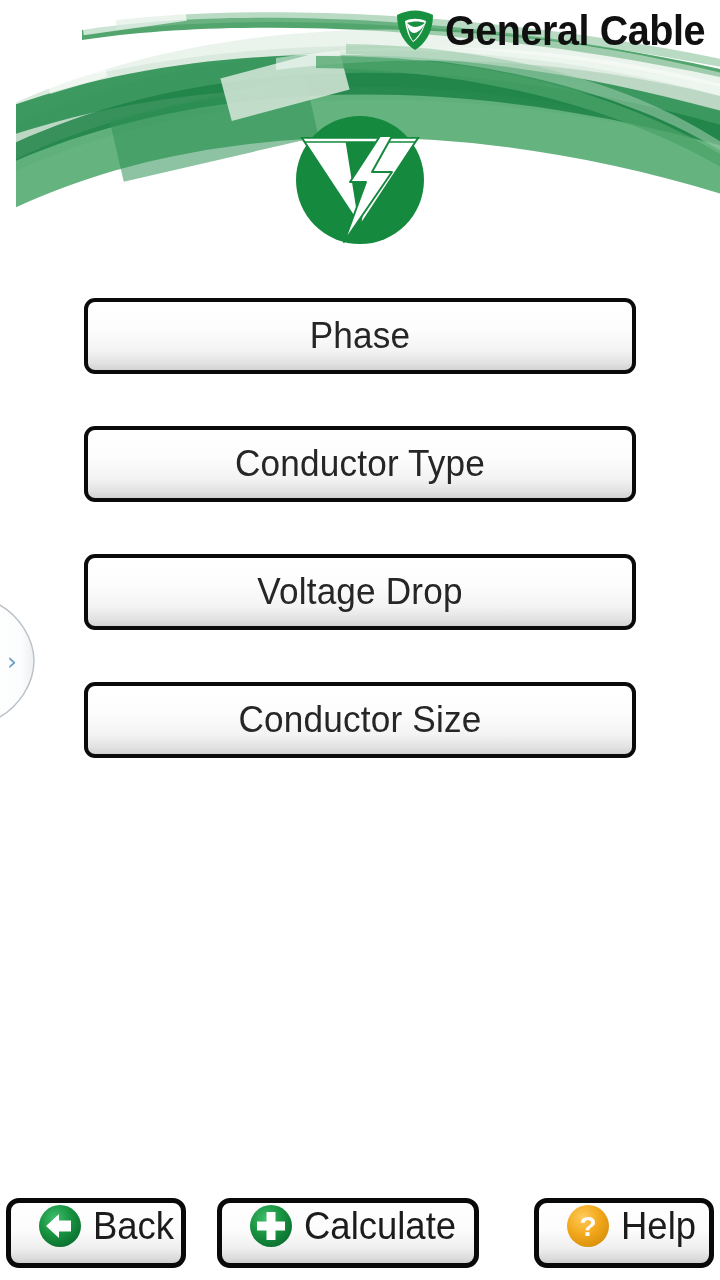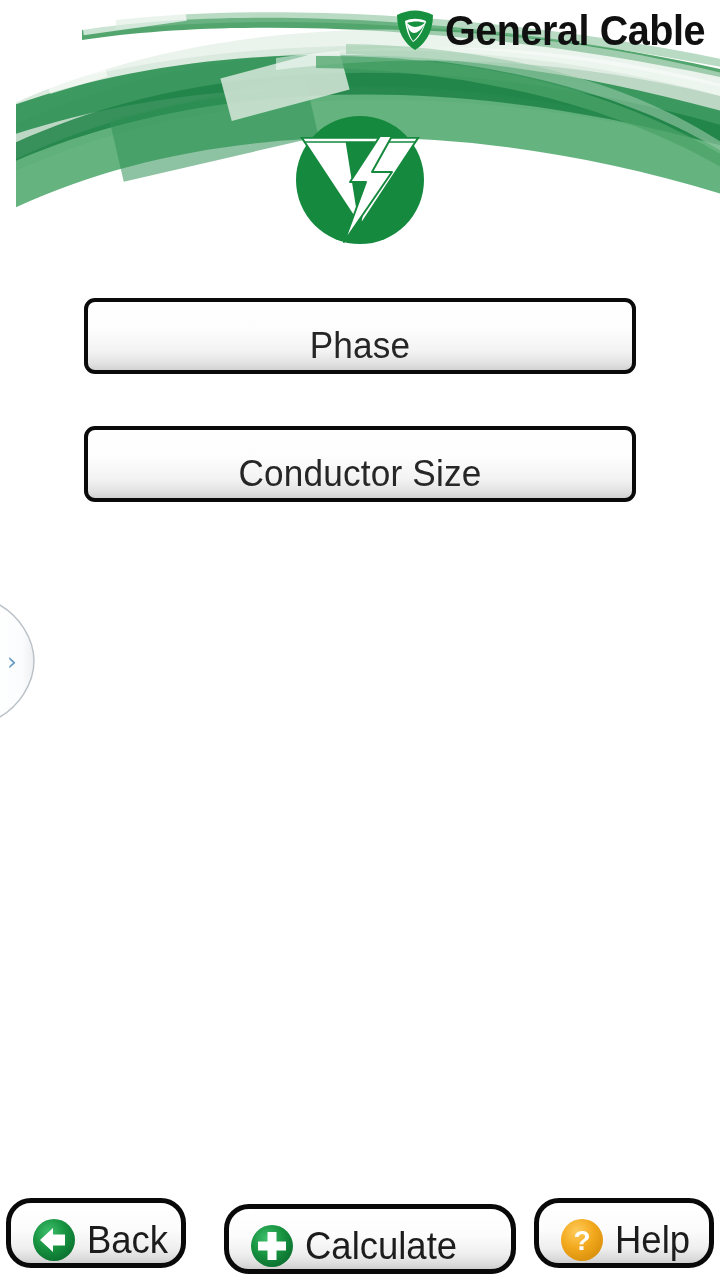--- a/index.html
+++ b/index.html
@@ -100,21 +100,21 @@
     border: 4px solid #0a0a0a;
     border-radius: 11px;
     background: linear-gradient(to bottom,
                 #ffffff 0%,
                 #fdfdfd 40%,
                 #f3f3f3 72%,
                 #e2e2e2 90%,
                 #d2d2d2 100%);
     box-shadow: inset 0 1px 0 rgba(255,255,255,0.9);
     cursor: pointer;
-    padding: 10px;
+    padding: 0;
     overflow: hidden;
   }
   .field-button-label {
     display: block;
     width: 100%;
     text-align: center;
     font-family: "Liberation Sans Narrow", "Liberation Sans", sans-serif;
     font-size: 37px;
     line-height: 68px;
     color: #262626;
@@ -130,35 +130,35 @@
     bottom: 0;
     width: 720px;
     height: 96px;
   }
   .action-button {
     position: absolute;
     box-sizing: border-box;
     height: 70px;
     top: 14px;
     border: 5px solid #090909;
-    border-radius: 25px;
+    border-radius: 13px;
     background: linear-gradient(to bottom,
                 #ffffff 0%,
                 #fcfcfc 45%,
                 #efefef 75%,
                 #dcdcdc 92%,
                 #cfcfcf 100%);
     display: flex;
-    align-items: flex-end;
+    align-items: flex-start;
     cursor: pointer;
-    padding: 0 14px 0 20px;
+    padding: 0 14px 0 26px;
     overflow: hidden;
   }
   #action-back  { left: 6px;   width: 180px; }
-  #action-calc  { left: 224px; width: 292px; margin-top: 6px; }
+  #action-calc  { left: 217px; width: 262px; }
   #action-help  { left: 534px; width: 180px; }
 
   .action-icon {
     flex: 0 0 auto;
     width: 46px;
     height: 46px;
     margin-right: 10px;
     display: block;
   }
   .action-label {
@@ -243,21 +243,27 @@
   </svg>
   <div id="drawer-chevron">›</div>
 </div>
 
 <div id="field-button-list">
 
   <button class="field-button">
     <span class="field-button-label">Phase</span>
   </button>
 
-
+  <button class="field-button">
+    <span class="field-button-label">Conductor Type</span>
+  </button>
+
+  <button class="field-button">
+    <span class="field-button-label">Voltage Drop</span>
+  </button>
 
 
 
 
   <button class="field-button">
     <span class="field-button-label">Conductor Size</span>
   </button>
 
 </div>
 

